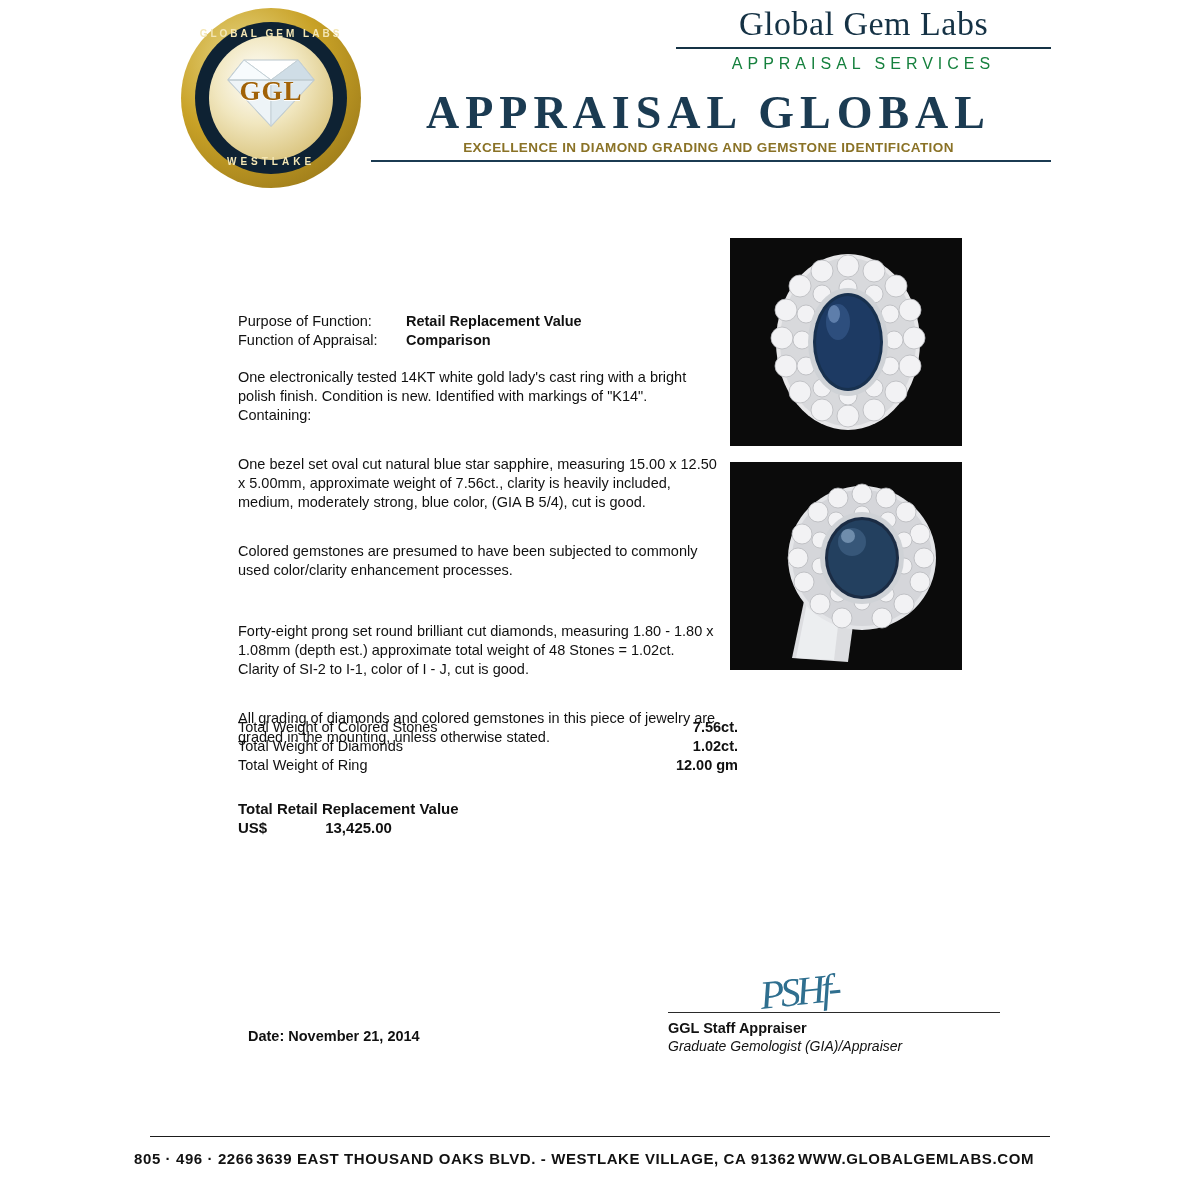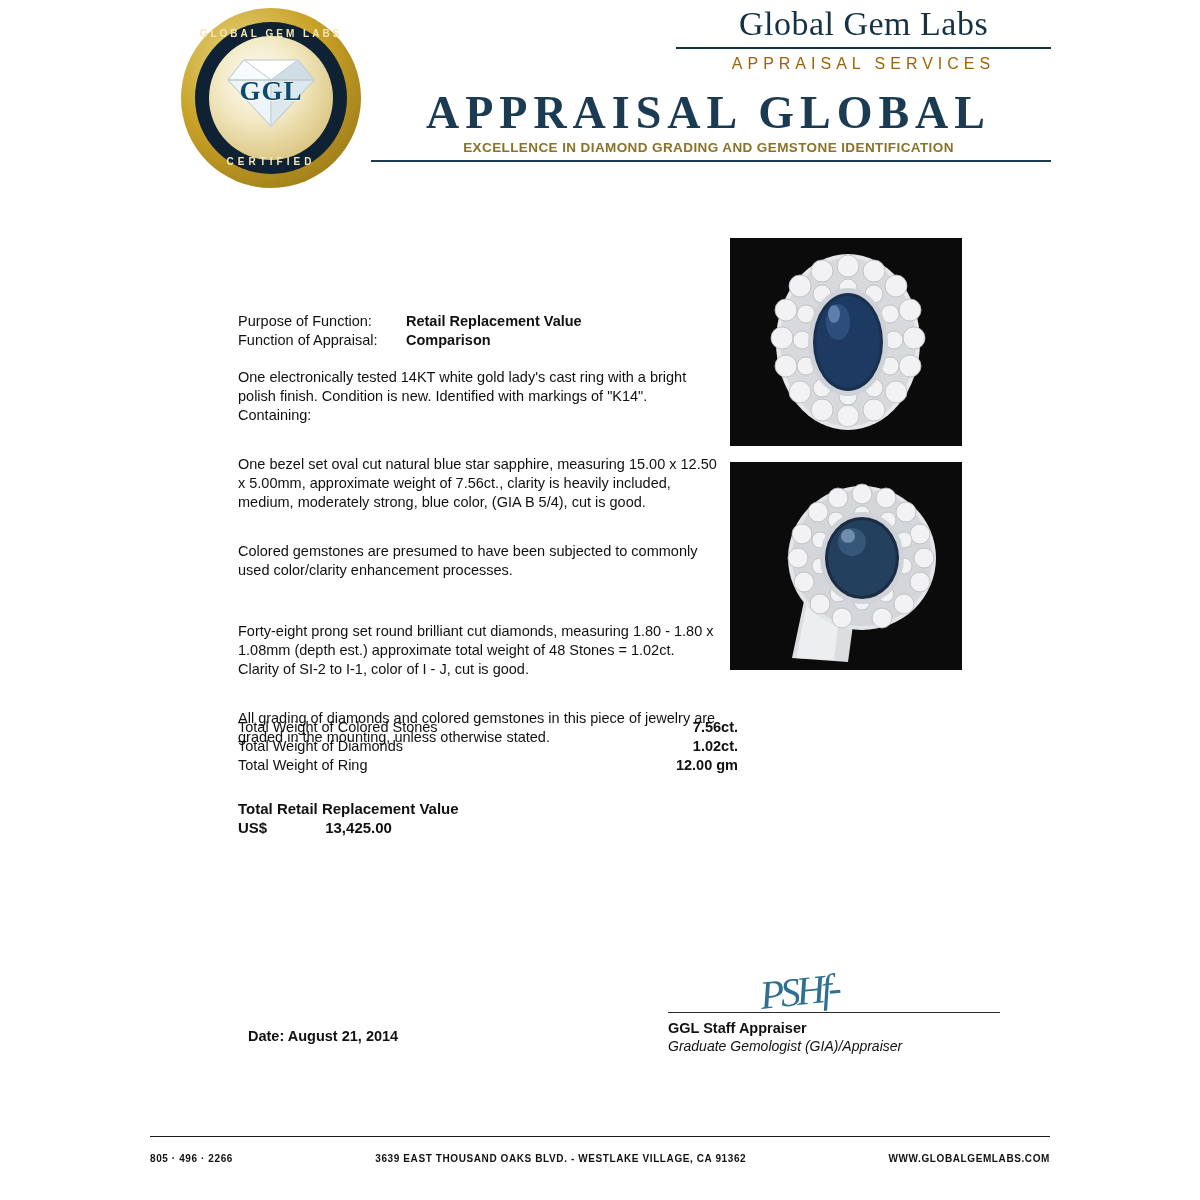--- a/index.html
+++ b/index.html
@@ -62,21 +62,21 @@
   .logo-diamond svg { display:block; }
   .logo-text-ggl {
     position: absolute;
     left: 0; top: 68px;
     width: 180px;
     text-align: center;
     font-family: "Liberation Serif", serif;
     font-weight: bold;
     font-size: 27px;
     letter-spacing: 1px;
-    color: #0c4a6e;
+    color: #a16207;
     text-shadow: 0 1px 0 #ffffff;
   }
   .logo-arc-top, .logo-arc-bot {
     position: absolute;
     left: 0;
     width: 180px;
     text-align: center;
     color: #f3e6b5;
     font-size: 10px;
     font-weight: bold;
@@ -101,21 +101,21 @@
     white-space: nowrap;
   }
   .brand-rule {
     height: 2px;
     background: #153245;
     margin: 3px 0 6px 0;
   }
   .brand-sub {
     font-size: 16px;
     letter-spacing: 5px;
-    color: #a16207;
+    color: #15803d;
     white-space: nowrap;
   }
 
   .report-title {
     position: absolute;
     left: 335px;
     top: 86px;
     width: 685px;
     text-align: center;
     font-family: "Liberation Serif", serif;
@@ -263,25 +263,25 @@
   .footer-rule {
     position: absolute;
     left: 150px;
     top: 1136px;
     width: 900px;
     height: 1px;
     background: #1b1b1b;
   }
   .footer {
     position: absolute;
-    left: 150px;
+    left: 134px;
     top: 1146px;
     width: 900px;
     height: 24px;
-    font-size: 10px;
+    font-size: 15px;
     font-weight: bold;
     letter-spacing: 0.6px;
     color: #111;
     display: flex;
     align-items: center;
     justify-content: space-between;
   }
   .footer-mid { text-align: center; flex: 1; }
   .footer-right { white-space: nowrap; }
   .footer-left { white-space: nowrap; }
@@ -300,21 +300,21 @@
       <svg width="90" height="72" viewBox="0 0 90 72">
         <polygon points="45,70 2,24 18,4 72,4 88,24" fill="#ffffff" stroke="#b9c6cc" stroke-width="1.2"></polygon>
         <polygon points="45,70 2,24 18,4 45,24" fill="#eef4f7" stroke="#c4d0d6" stroke-width="1"></polygon>
         <polygon points="45,70 88,24 72,4 45,24" fill="#dde8ee" stroke="#c4d0d6" stroke-width="1"></polygon>
         <polygon points="2,24 18,4 45,24" fill="#f7fbfd" stroke="#c4d0d6" stroke-width="1"></polygon>
         <polygon points="88,24 72,4 45,24" fill="#cfdde6" stroke="#c4d0d6" stroke-width="1"></polygon>
         <line x1="2" y1="24" x2="88" y2="24" stroke="#b9c6cc" stroke-width="1"></line>
       </svg>
     </div>
     <div class="logo-text-ggl">GGL</div>
-    <div class="logo-arc-bot">CERTIFIED</div>
+    <div class="logo-arc-bot">WESTLAKE</div>
   </div>
 
   <div class="brand-block">
     <div class="brand-name">Global Gem Labs</div>
     <div class="brand-rule"></div>
     <div class="brand-sub">APPRAISAL SERVICES</div>
   </div>
 
   <div class="report-title">APPRAISAL GLOBAL</div>
   <div class="report-tagline">EXCELLENCE IN DIAMOND GRADING AND GEMSTONE IDENTIFICATION</div>
@@ -448,20 +448,20 @@
       <ellipse cx="122" cy="80" rx="14" ry="14" fill="#4c6e94" opacity="0.5"></ellipse>
       <ellipse cx="118" cy="74" rx="7" ry="7" fill="#95b1cf" opacity="0.6"></ellipse>
     </svg>
   </div>
 </div>
 
 <div class="signature">PSHf-</div>
 <div class="sig-line"></div>
 <div class="sig-name">GGL Staff Appraiser</div>
 <div class="sig-title">Graduate Gemologist (GIA)/Appraiser</div>
-<div class="date-line">Date: August 21, 2014</div>
+<div class="date-line">Date: November 21, 2014</div>
 
 <div class="footer-rule"></div>
 <div class="footer">
   <div class="footer-left">805 · 496 · 2266</div>
   <div class="footer-mid">3639 EAST THOUSAND OAKS BLVD. - WESTLAKE VILLAGE, CA 91362</div>
   <div class="footer-right">WWW.GLOBALGEMLABS.COM</div>
 </div>
 
 </body></html>

